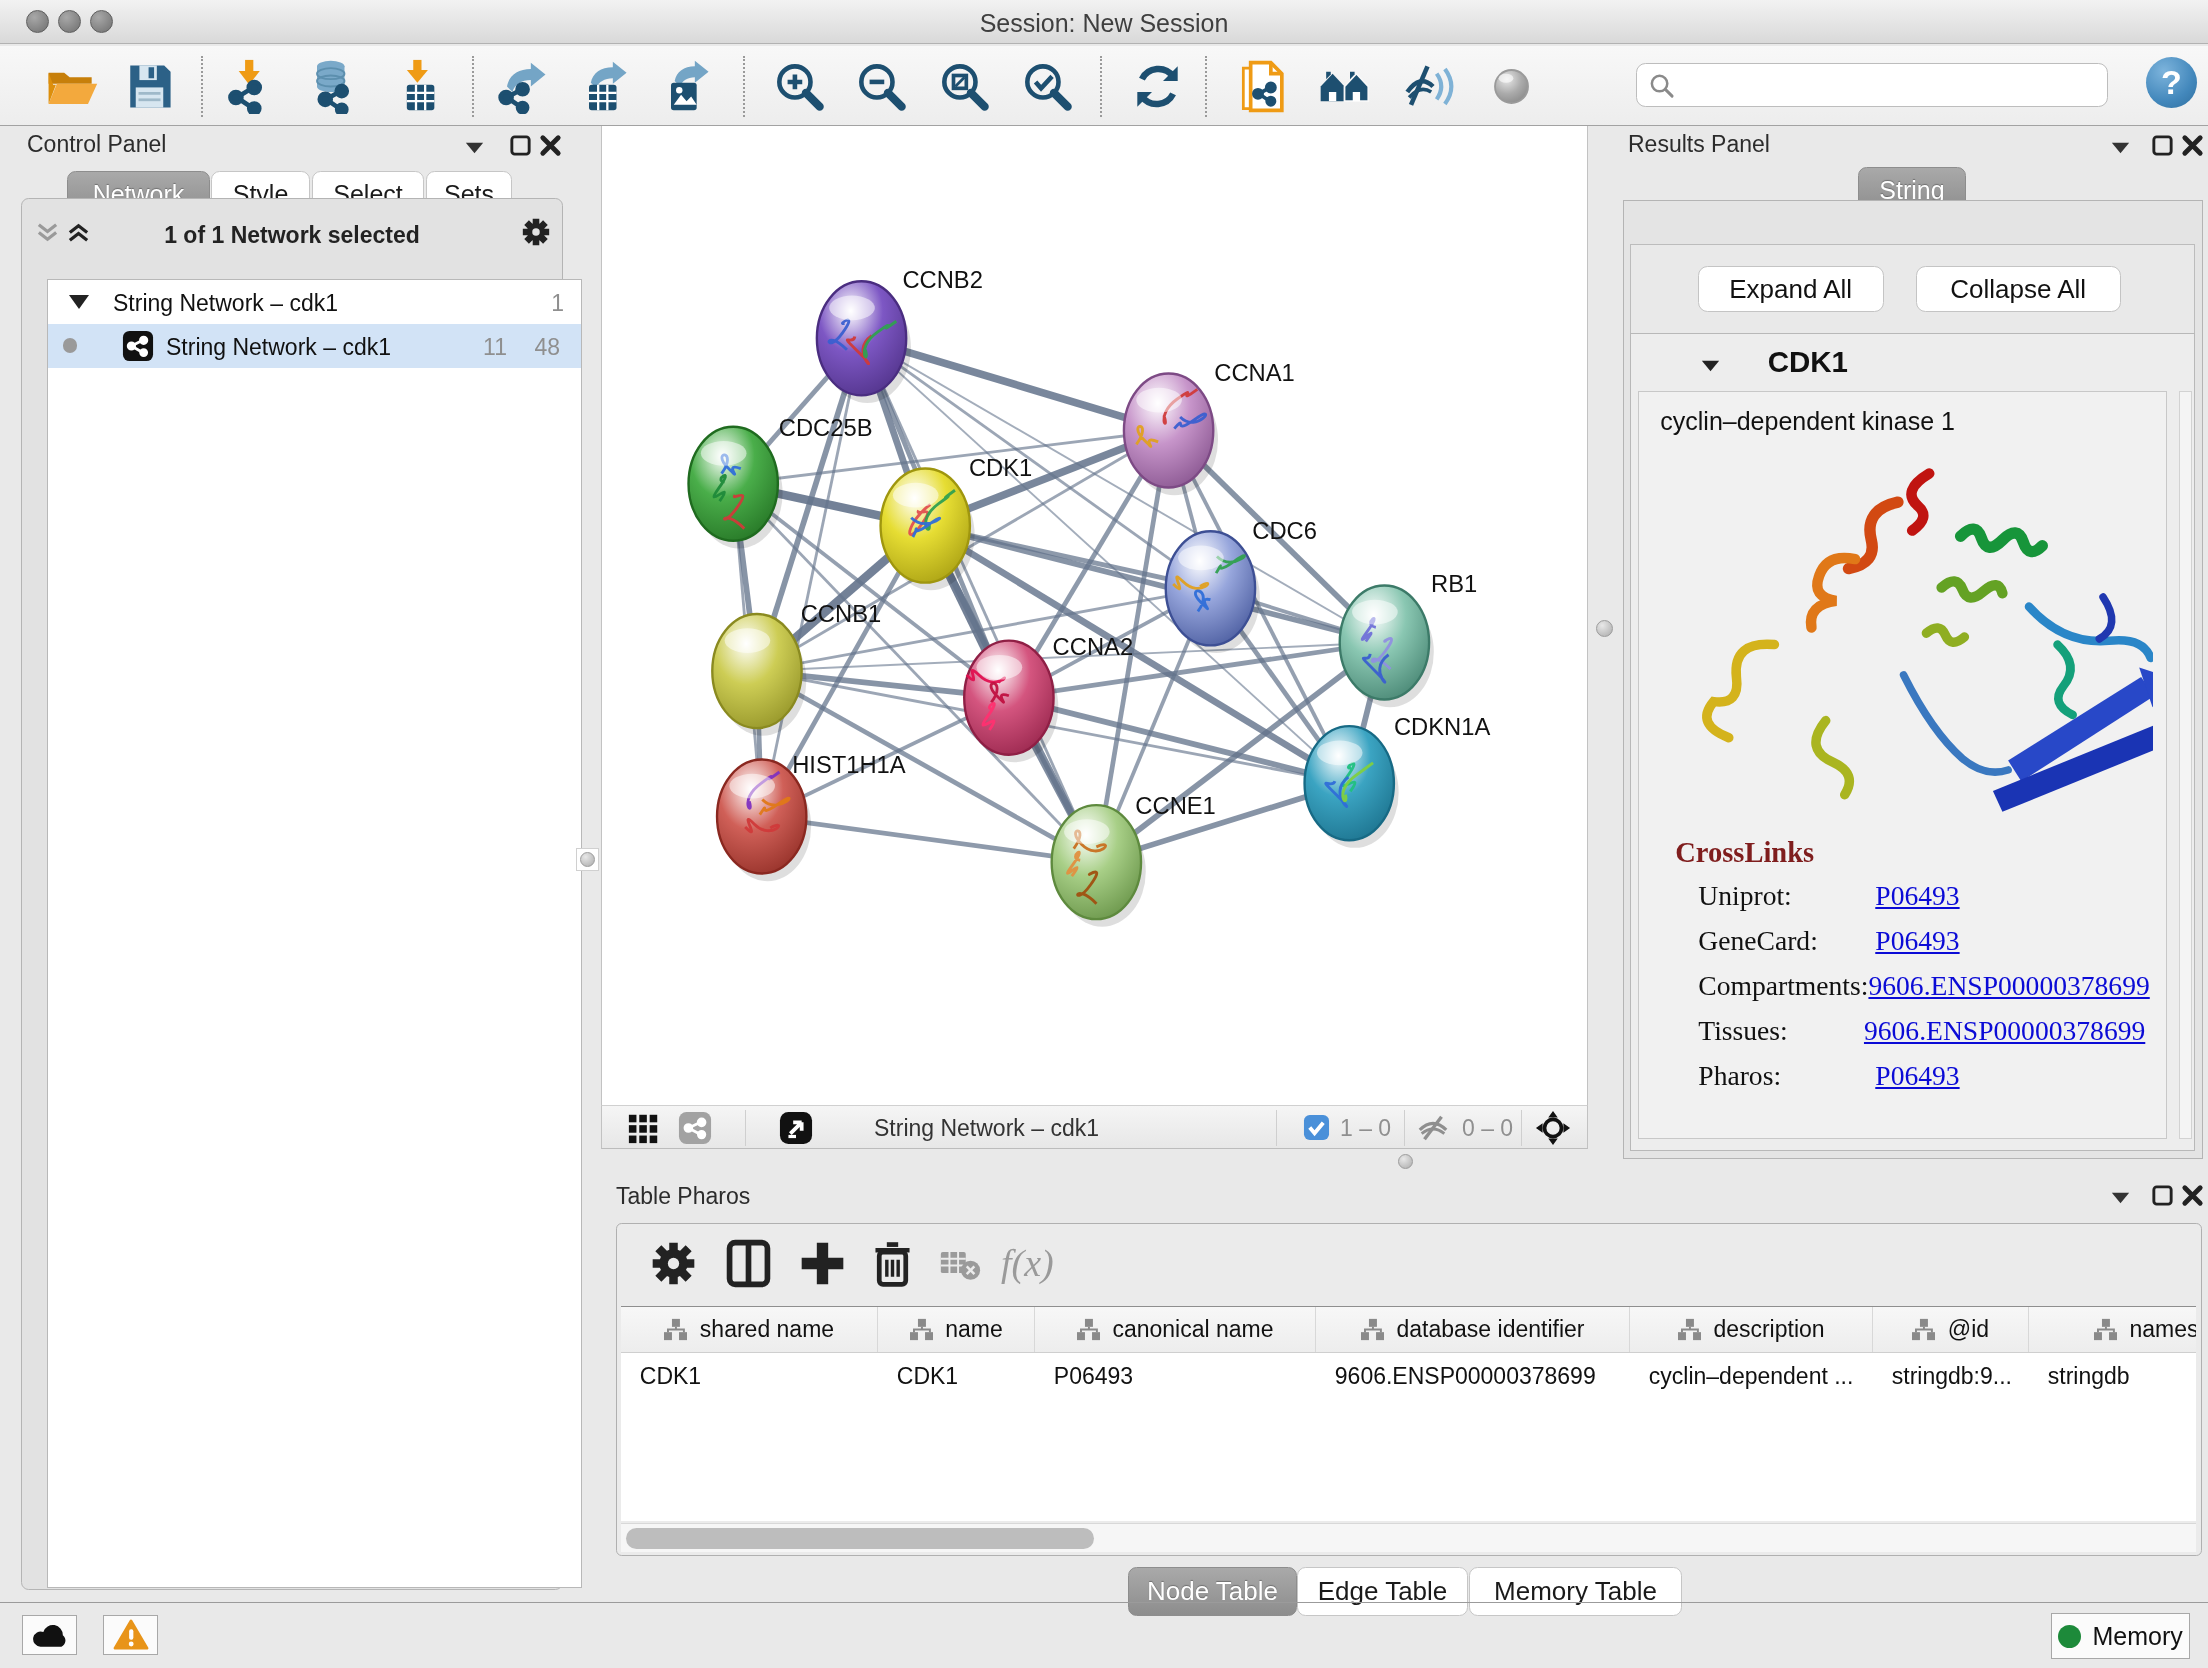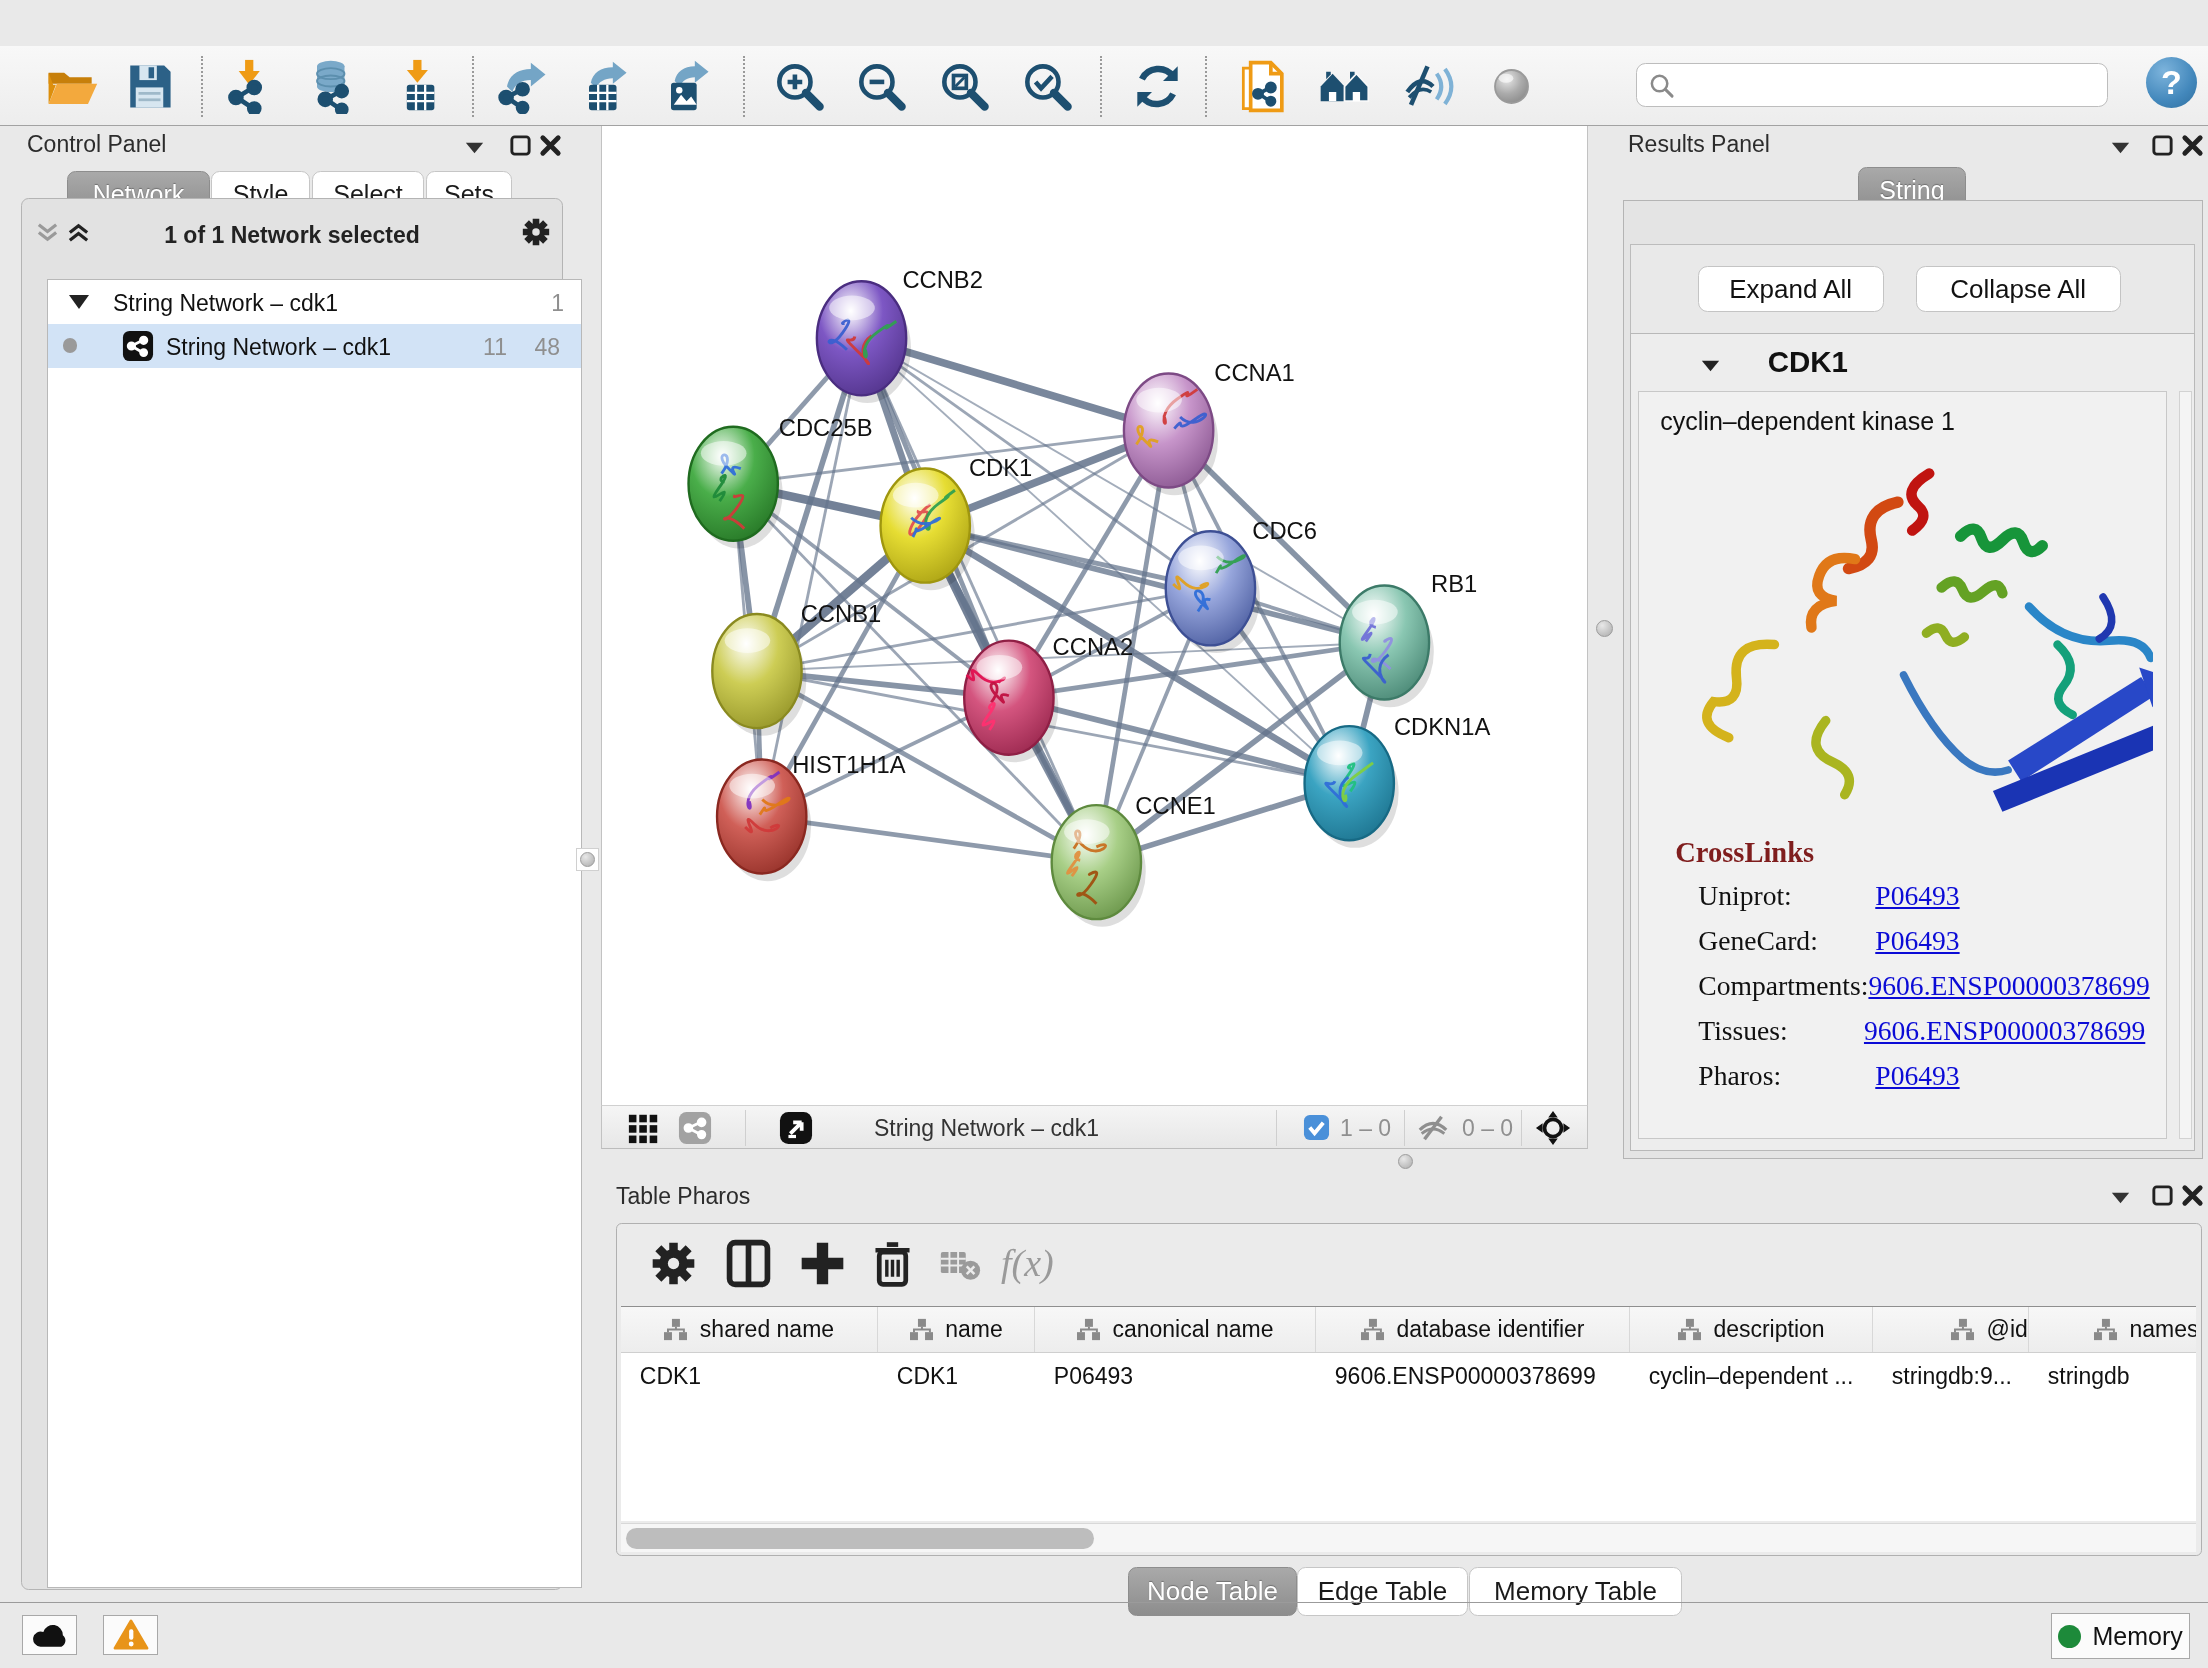--- a/index.html
+++ b/index.html
@@ -101,20 +101,26 @@
     display:flex; align-items:center; justify-content:center; }
   .mem-btn { position:absolute; left:2051px; top:1613px; width:139px; height:46px; background:#fbfbfb;
     border:1.9px solid #a8a8a8; display:flex; align-items:center; justify-content:center; gap:11.4px; font-size:25px; color:#111; }
   .mem-dot { width:23px; height:23px; border-radius:50%; background:#1d8a3a; }
 </style>
 </head>
 <body>
 
 <div class="window">
 
+  <div class="titlebar">
+    <div class="tl-dot" style="left:26px"></div>
+    <div class="tl-dot" style="left:58px"></div>
+    <div class="tl-dot" style="left:90px"></div>
+    <div class="win-title">Session: New Session</div>
+  </div>
 
   <div class="toolbar">
     <div class="tbtn" style="left:44px">
       <svg viewBox="0 0 60 60">
           <path d="M5 15h17l6 5h24v7H5z" fill="#c77f0a"></path>
           <path d="M5 49l9-22h44l-10 22z" fill="#f3a93d"></path>
           <path d="M5 15v34l8-21h-3z" fill="#dd8f0c"></path>
         </svg>
     </div>
     <div class="tbtn" style="left:122px">
@@ -773,21 +779,21 @@
             <svg width="25" height="23" viewBox="0 0 28 26">
               <g fill="#8a8a8a">
                 <rect x="10" y="1" width="9" height="9"></rect>
                 <rect x="1" y="16" width="9" height="9"></rect>
                 <rect x="18" y="16" width="9" height="9"></rect>
               </g>
               <path d="M14.5 10v3M5.5 16v-3h18v3" stroke="#8a8a8a" stroke-width="2.2" fill="none"></path>
             </svg>
             <span>description</span>
           </div>
-          <div class="th" style="width: 156px; justify-content: flex-end;">
+          <div class="th" style="width: 156px;">
             <svg width="25" height="23" viewBox="0 0 28 26">
               <g fill="#8a8a8a">
                 <rect x="10" y="1" width="9" height="9"></rect>
                 <rect x="1" y="16" width="9" height="9"></rect>
                 <rect x="18" y="16" width="9" height="9"></rect>
               </g>
               <path d="M14.5 10v3M5.5 16v-3h18v3" stroke="#8a8a8a" stroke-width="2.2" fill="none"></path>
             </svg>
             <span>@id</span>
           </div>

